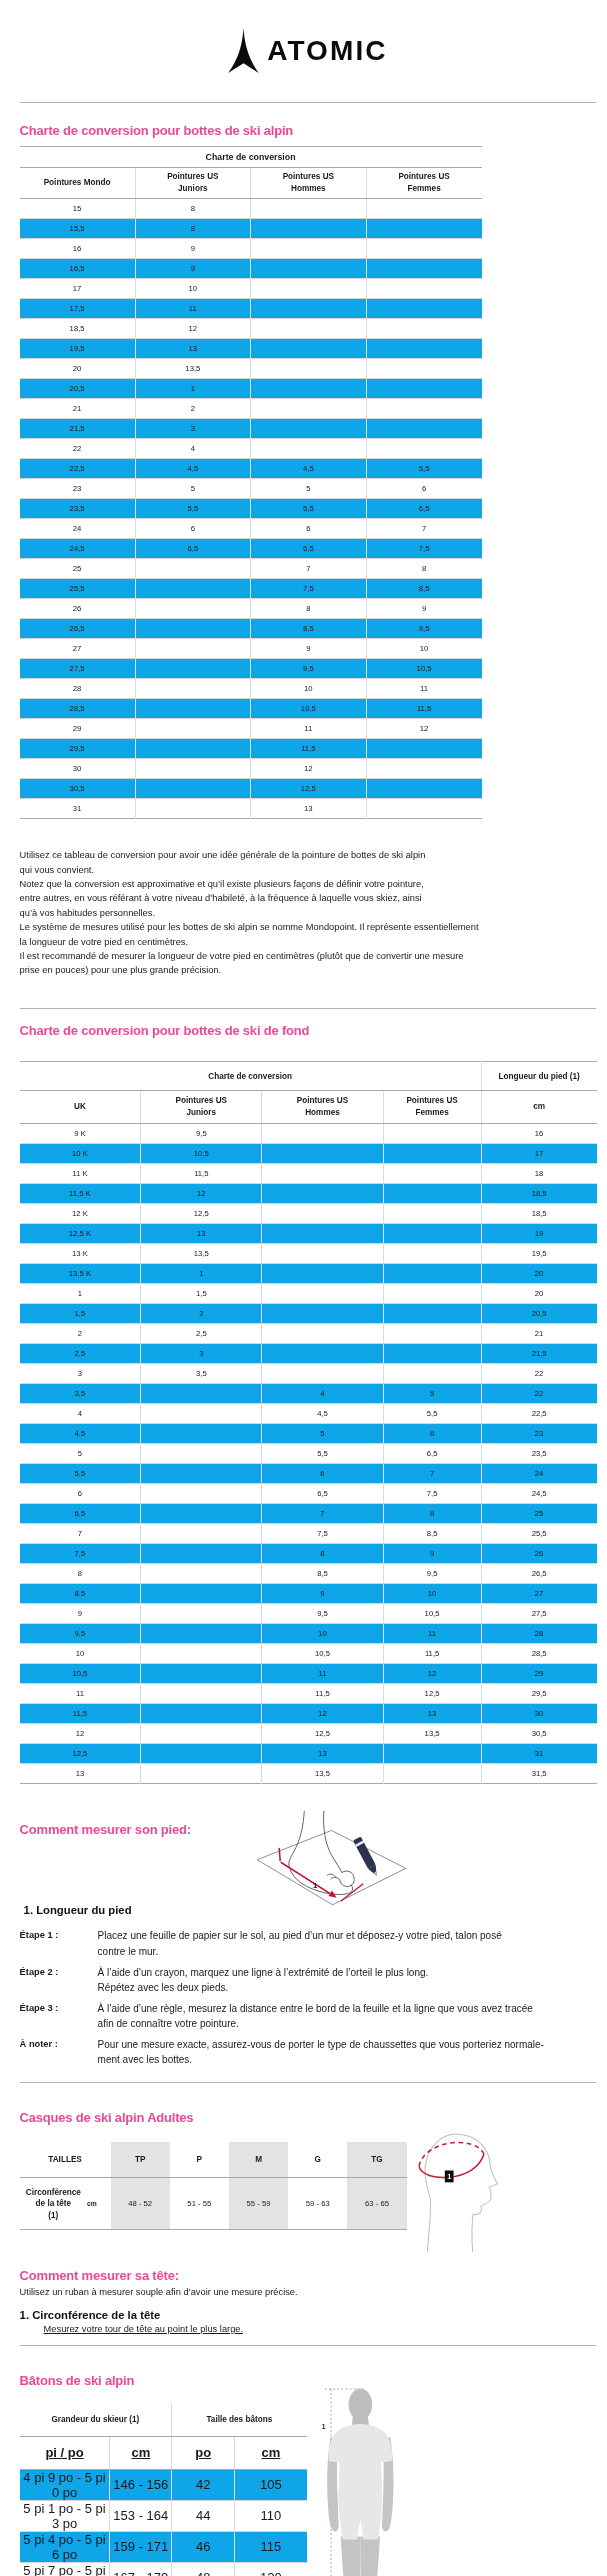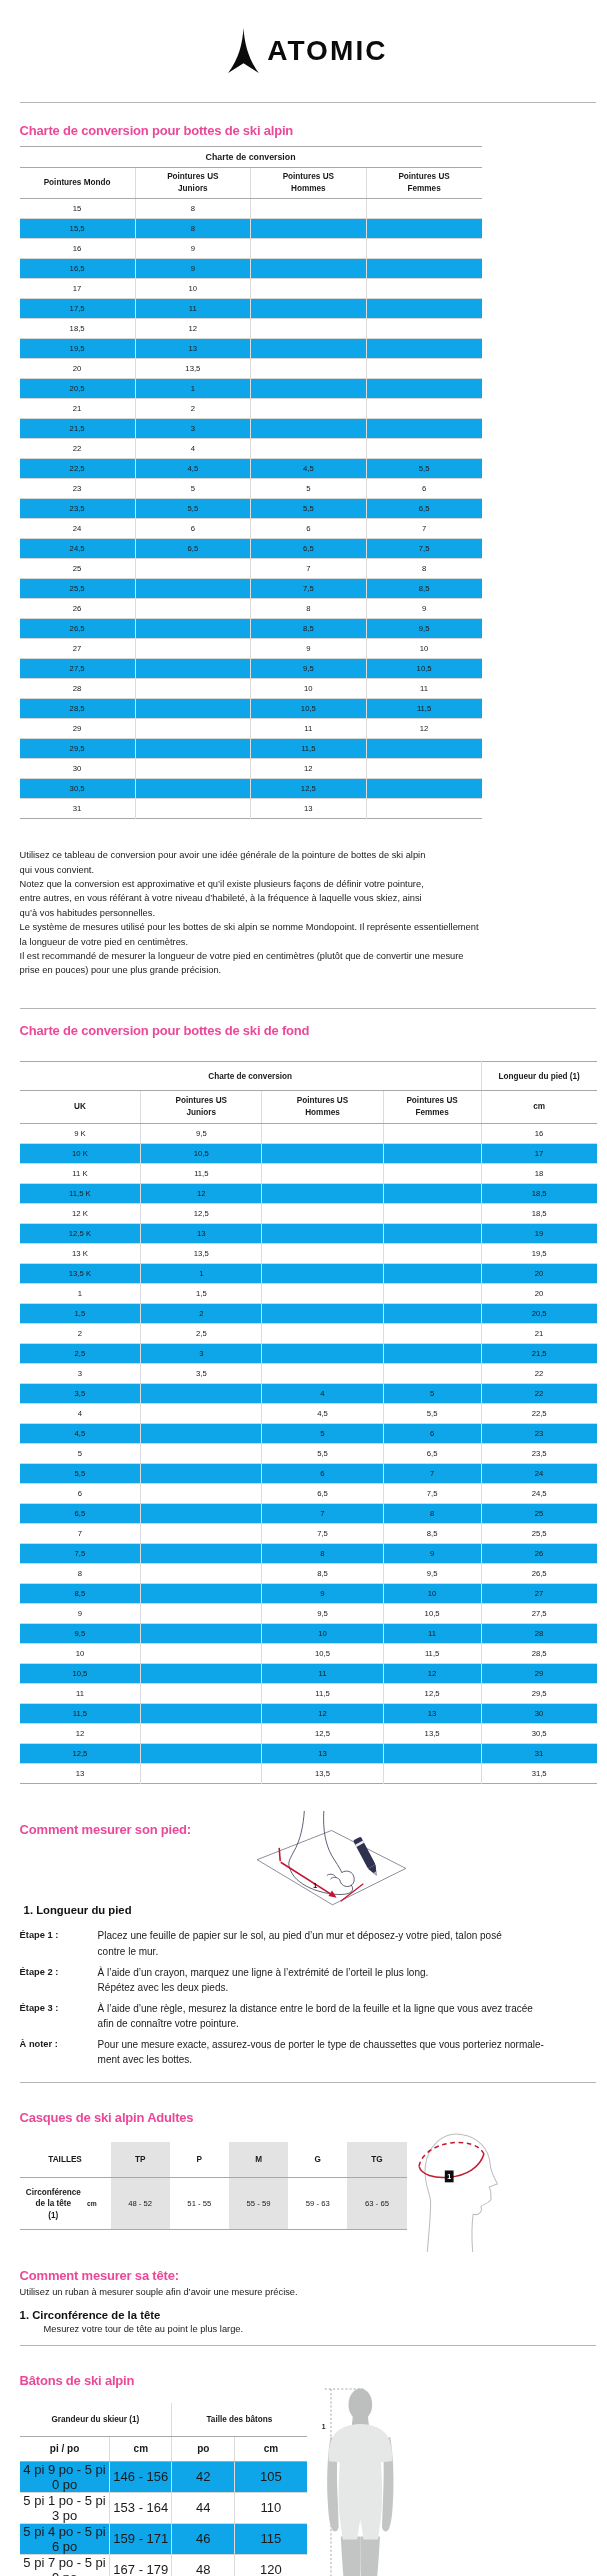--- a/index.html
+++ b/index.html
@@ -25,21 +25,21 @@
   .h2-alpine { margin-top:19px; }
   .h2-nordic { margin-top:13.4px; }
   .h2-helmet, .h2-poles { margin-top:26px; }
   .h2-head { margin-top:37px; }
   h3 { font-size:11.3px; line-height:13.4px; font-weight:bold; margin:0; color:#111; }
 
   
   .paras { margin-top:29px; }
   .paras p { margin:0 0 7.2px 0; }
   p.line, .txtline { font-size:9.3px; line-height:14.4px; margin:0; }
-  .indent { padding-left:24px; }
+  .indent { padding-left:24px;text-decoration:underline; }
   .mt6 { margin-top:3.1px; }
   .mt18 { margin-top:9.3px; }
   .mt20 { margin-top:10.3px; }
 
   
   table { border-collapse:collapse; table-layout:fixed; }
   th, td { text-align:center; padding:0; font-weight:normal; }
   tr.shade { background:#0ea5e9; }
   .colshade { background:#e3e3e3; }
 
@@ -58,21 +58,21 @@
   .helmet { width:387px; border-bottom:0.5px solid #a8a8a8; }
   .helmet thead th { height:36px; font-size:8.2px; font-weight:bold; border-bottom:0.5px solid #a8a8a8; }
   .helmet tbody td { height:52px; font-size:7.7px; }
   .helmet .cell-flex { display:flex; align-items:center; gap:6.2px; padding:0 3.1px 0 6.2px; }
   .helmet .cell-main { font-weight:bold; font-size:8.2px; line-height:11.3px; }
   .helmet .unit { font-size:6.7px; font-weight:bold; }
 
   
   .poles { width:287px; border-bottom:0.5px solid #a8a8a8; }
   .poles thead tr:first-child th { height:33px; font-size:8.2px; font-weight:bold; border-bottom:0.5px solid #a8a8a8; }
-  .poles thead tr:nth-child(2) th { height:25px; font-size:10px; font-weight:bold; border-bottom:0.5px solid #a8a8a8; }
+  .poles thead tr:nth-child(2) th { height:33px; font-size:13px; font-weight:bold; border-bottom:0.5px solid #a8a8a8;text-decoration:underline; }
   .poles tbody td { height:24px; font-size:13px; border-bottom:0.5px solid #d6d6d6; }
   .poles tbody tr:last-child td { border-bottom:none; }
   .poles th + th, .poles td + td { border-left:0.5px solid #dcdcdc; }
 
   
   .mf { position:relative; height:103px; margin-top:27px; }
   .mf h2 { position:absolute; top:9.3px; left:0; }
   .mf .foot-fig { position:absolute; left:234px; top:0; }
   .mf h3 { position:absolute; top:77px; left:4px;margin-top:16px; }
   .steps { margin-top:14px; }

